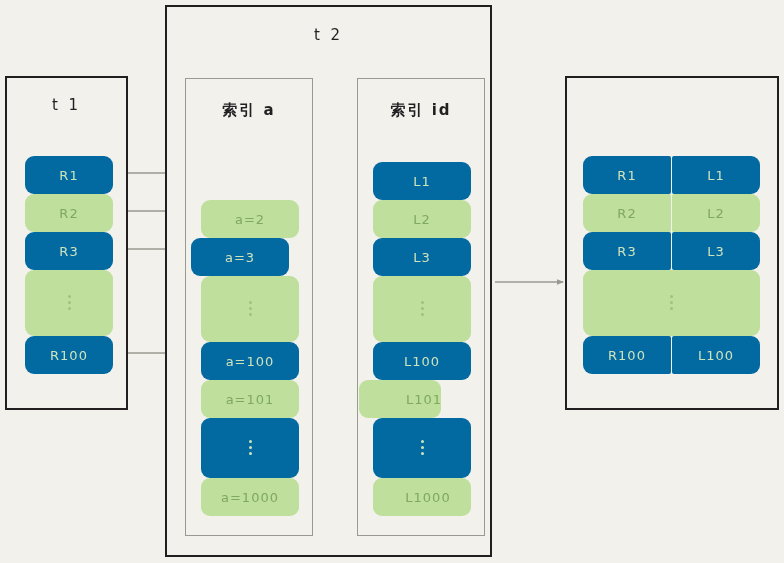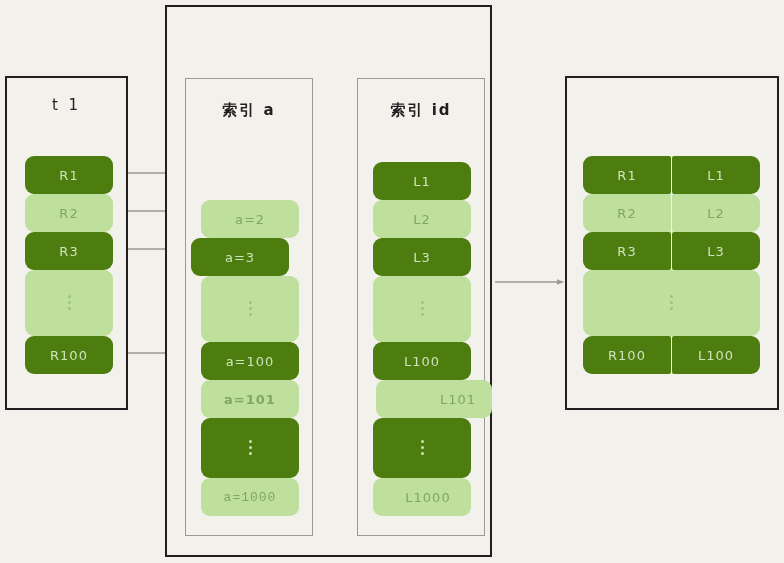--- a/index.html
+++ b/index.html
@@ -62,21 +62,21 @@
     box-sizing: border-box;
     display: flex;
     align-items: center;
     justify-content: center;
     font-family: "DejaVu Sans", sans-serif;
     font-size: 13px;
     letter-spacing: 1px;
     white-space: nowrap;
   }
   .cell-dark {
-    background: #4d7c0f;
+    background: #0369a1;
     color: #cfe3bb;
   }
   .cell-light {
     background: #bfdf9c;
     color: #7fa861;
   }
   .cell .dots {
     display: block;
     line-height: 4px;
     font-size: 13px;
@@ -155,51 +155,52 @@
           <span></span>
           <span></span>
         </span>
     </div>
     <div class="cell cell-dark" style="left:18px; top:258px; width:88px; height:38px;">
       <span>R100</span>
     </div>
   </div>
 
   <div class="outer-box" style="left:165px; top:5px; width:327px; height:552px;">
+    <div class="box-title title-latin" style="top:19px;">t 2</div>
 
     <div class="index-panel" style="left:18px; top:71px; width:128px; height:458px;">
       <div class="box-title title-cjk" style="top:22px;">索引 a</div>
 
       <div class="cell cell-light" style="left:15px; top:121px; width:98px; height:38px;">
         <span>a=2</span>
       </div>
       <div class="cell cell-dark" style="left:5px; top:159px; width:98px; height:38px;">
         <span>a=3</span>
       </div>
       <div class="cell cell-light" style="left:15px; top:197px; width:98px; height:66px;">
         <span class="dots">
             <span></span>
             <span></span>
             <span></span>
           </span>
       </div>
       <div class="cell cell-dark" style="left:15px; top:263px; width:98px; height:38px;">
         <span>a=100</span>
       </div>
-      <div class="cell cell-light" style="left:15px; top:301px; width:98px; height:38px;font-weight:bold;">
+      <div class="cell cell-light" style="left:15px; top:301px; width:98px; height:38px;">
         <span>a=101</span>
       </div>
       <div class="cell cell-dark" style="left:15px; top:339px; width:98px; height:60px;">
         <span class="dots">
             <span></span>
             <span></span>
             <span></span>
           </span>
       </div>
-      <div class="cell cell-light" style="left:15px; top:399px; width:98px; height:38px;font-family:Liberation Mono, monospace;">
+      <div class="cell cell-light" style="left:15px; top:399px; width:98px; height:38px;">
         <span>a=1000</span>
       </div>
     </div>
 
     <div class="index-panel" style="left:190px; top:71px; width:128px; height:458px;">
       <div class="box-title title-cjk" style="top:22px;">索引 id</div>
 
       <div class="cell cell-dark" style="left:15px; top:83px; width:98px; height:38px;">
         <span>L1</span>
       </div>
@@ -212,21 +213,21 @@
       <div class="cell cell-light" style="left:15px; top:197px; width:98px; height:66px;">
         <span class="dots">
             <span></span>
             <span></span>
             <span></span>
           </span>
       </div>
       <div class="cell cell-dark" style="left:15px; top:263px; width:98px; height:38px;">
         <span>L100</span>
       </div>
-      <div class="cell cell-light" style="left:18px; top:301px; width:116px; height:38px;padding-left:48px;">
+      <div class="cell cell-light" style="left:1px; top:301px; width:82px; height:38px;padding-left:48px;">
         <span>L101</span>
       </div>
       <div class="cell cell-dark" style="left:15px; top:339px; width:98px; height:60px;">
         <span class="dots">
             <span></span>
             <span></span>
             <span></span>
           </span>
       </div>
       <div class="cell cell-light" style="left:15px; top:399px; width:98px; height:38px;padding-left:12px;">

